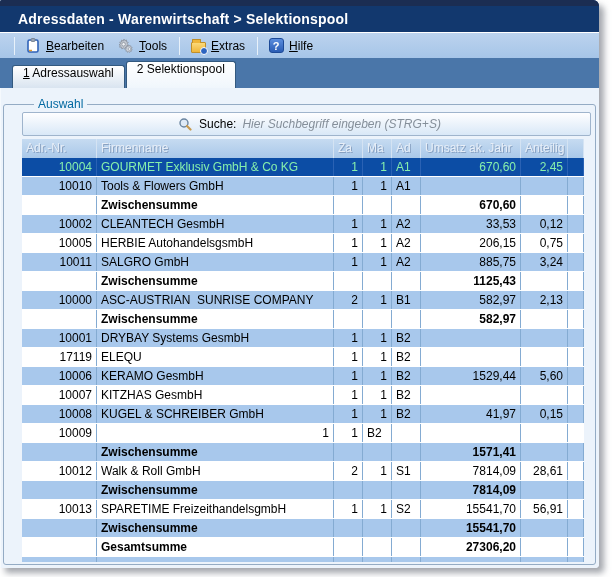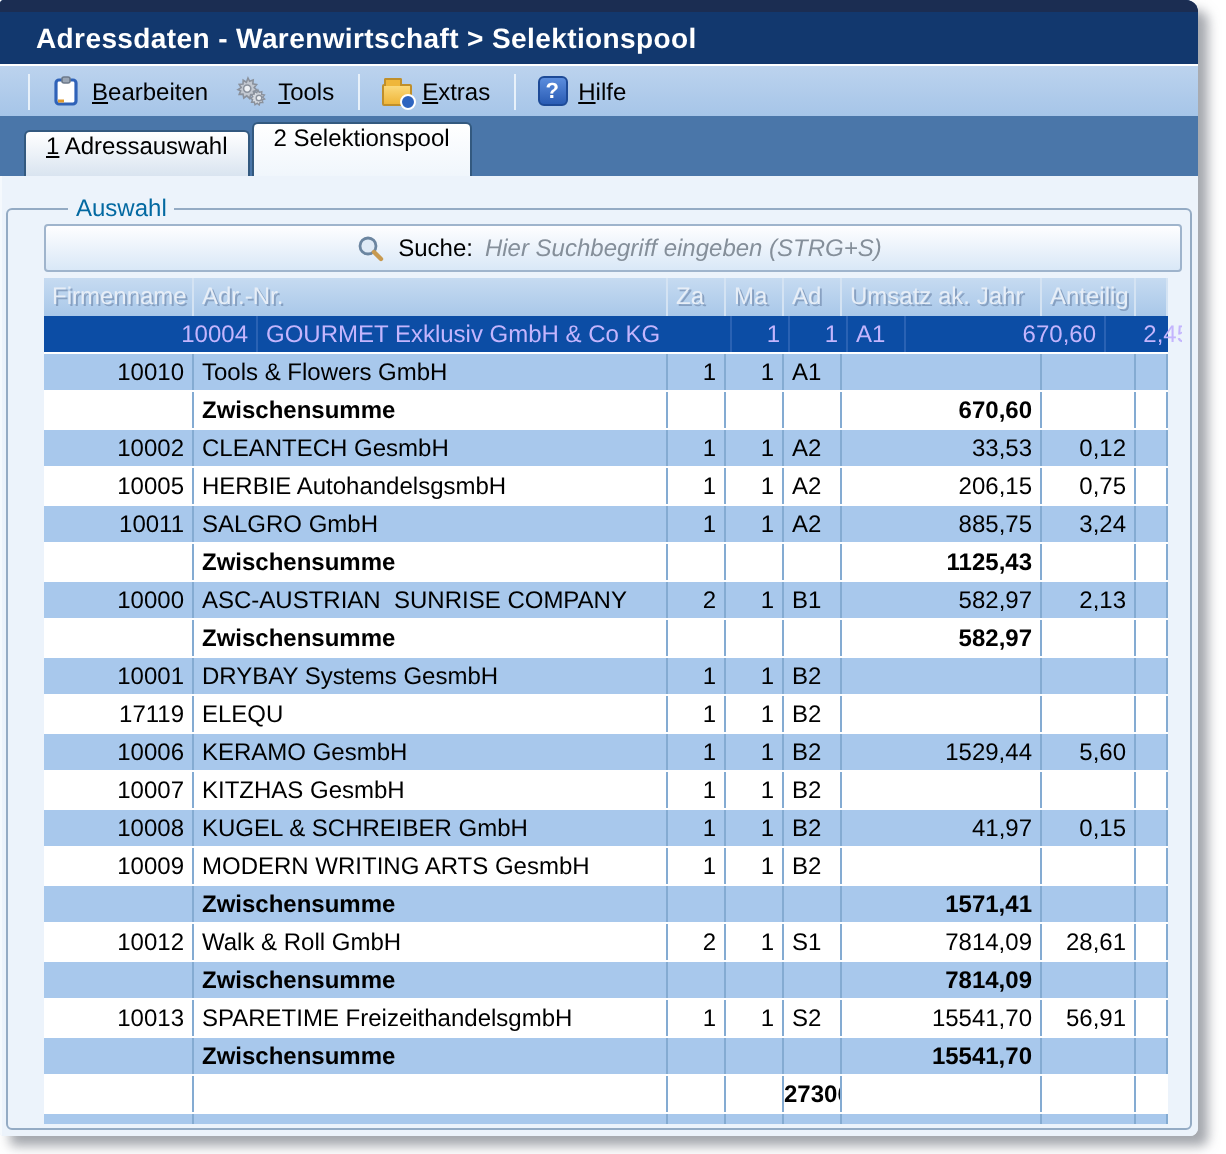--- a/index.html
+++ b/index.html
@@ -51,21 +51,21 @@
   .searchbar .ph { color:#858f9a; font-style:italic; }
   
   .tbl { width:562px; font-size:12px; }
   .trow, .thead { display:grid; grid-template-columns:75px 237px 29px 29px 29px 100px 47px 16px; }
   .thead { height:19px; background:linear-gradient(#c6dbf1,#a9c8e9);
            color:#e7eef7; text-shadow:1px 1px 0 rgba(110,135,170,.65); }
   .thead .hc { padding:2px 0 0 4px; border-right:1px solid #d4e3f3; overflow:hidden; white-space:nowrap; }
   .trow { height:19px; border-bottom:1px solid #ffffff; }
   .trow.white { background:#ffffff; }
   .trow.blue { background:#a8c8ec; }
-  .trow.sel { background:#0c4da5; color:#c4b5fd;padding-left:32px; }
+  .trow.sel { background:#0c4da5; color:#86efac; }
   .trow .c { border-right:1px solid #84abd2; overflow:hidden; white-space:pre; padding-top:2px; line-height:15px; }
   .trow.sel .c { border-right-color:#2a62b4; }
   .c.num { text-align:right; padding-right:4px; }
   .c.txt { padding-left:4px; }
   .bold { font-weight:bold; }
   
   svg { display:block; }
 </style>
 </head>
 <body>
@@ -137,22 +137,22 @@
               <circle cx="6" cy="6" r="4" fill="#dfeaf6" stroke="#6b85a0" stroke-width="1.4"></circle>
               <path d="M9 9 L12.5 12.5" stroke="#c89a50" stroke-width="2.2" stroke-linecap="round"></path>
             </svg>
           </span>
           <span class="lbl">Suche:</span>
           <span class="ph">Hier Suchbegriff eingeben (STRG+S)</span>
         </div>
 
         <div class="tbl">
           <div class="thead">
+            <div class="hc">Adr.-Nr.</div>
             <div class="hc">Firmenname</div>
-            <div class="hc">Adr.-Nr.</div>
             <div class="hc">Za</div>
             <div class="hc">Ma</div>
             <div class="hc">Ad</div>
             <div class="hc">Umsatz ak. Jahr</div>
             <div class="hc">Anteilig</div>
             <div class="hc"></div>
           </div>
           <div id="table-body">
               <div class="trow sel">
                 <div class="c num">10004</div>
@@ -289,21 +289,20 @@
                 <div class="c txt">KUGEL &amp; SCHREIBER GmbH</div>
                 <div class="c num">1</div>
                 <div class="c num">1</div>
                 <div class="c txt">B2</div>
                 <div class="c num">41,97</div>
                 <div class="c num">0,15</div>
                 <div class="c txt"></div>
               </div>
               <div class="trow white">
                 <div class="c num">10009</div>
-                <div class="c txt">MODERN WRITING ARTS GesmbH</div>
                 <div class="c num">1</div>
                 <div class="c num">1</div>
                 <div class="c txt">B2</div>
                 <div class="c num"></div>
                 <div class="c num"></div>
                 <div class="c txt"></div>
               </div>
               <div class="trow blue">
                 <div class="c num"></div>
                 <div class="c txt bold">Zwischensumme</div>
@@ -349,20 +348,21 @@
                 <div class="c txt bold">Zwischensumme</div>
                 <div class="c num"></div>
                 <div class="c num"></div>
                 <div class="c txt"></div>
                 <div class="c num bold">15541,70</div>
                 <div class="c num"></div>
                 <div class="c txt"></div>
               </div>
               <div class="trow white">
                 <div class="c num"></div>
+                <div class="c txt bold">Gesamtsumme</div>
                 <div class="c num"></div>
                 <div class="c num"></div>
                 <div class="c txt"></div>
                 <div class="c num bold">27306,20</div>
                 <div class="c num"></div>
                 <div class="c txt"></div>
               </div>
               <div class="trow blue">
                 <div class="c num"></div>
                 <div class="c txt"></div>

